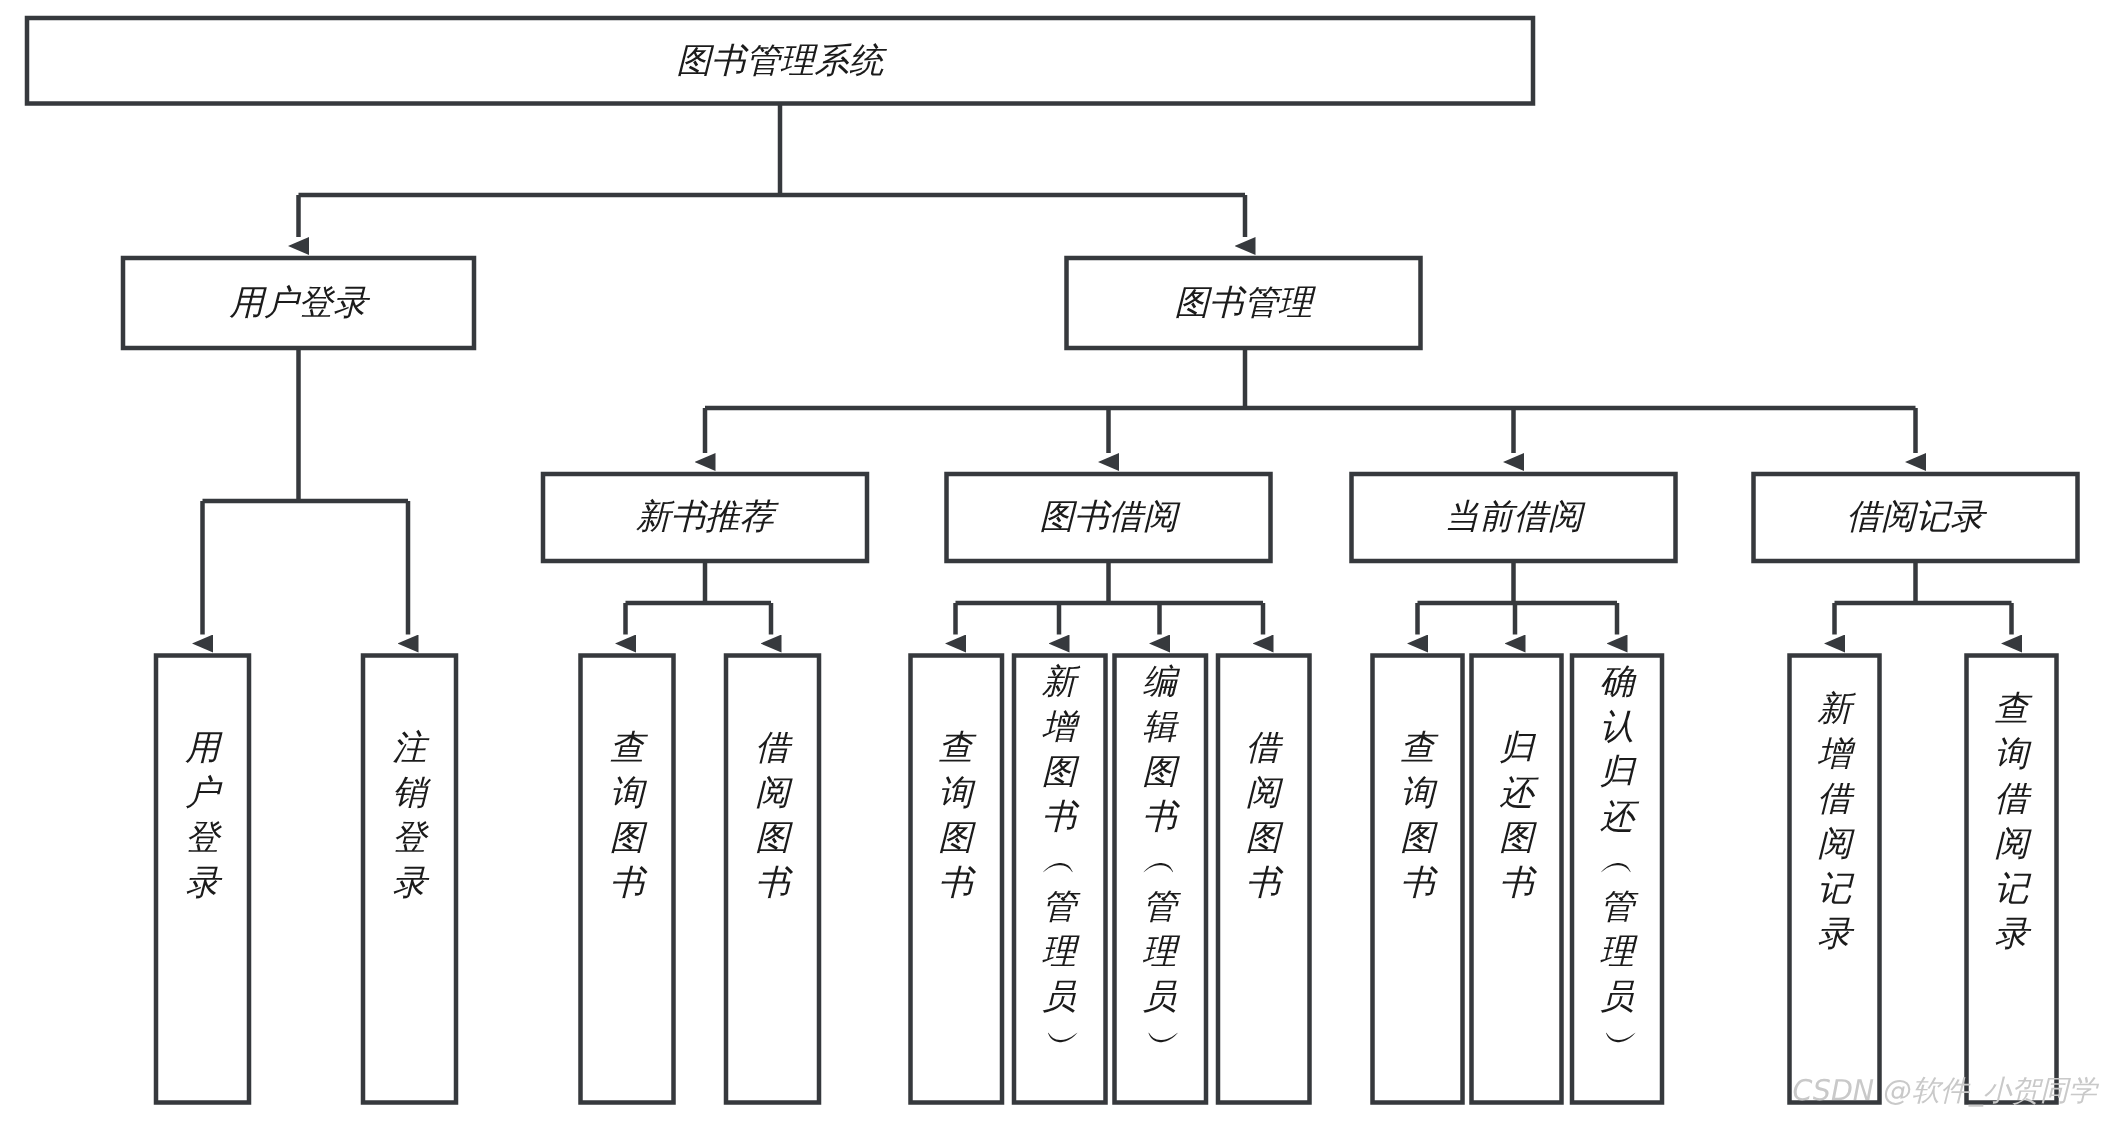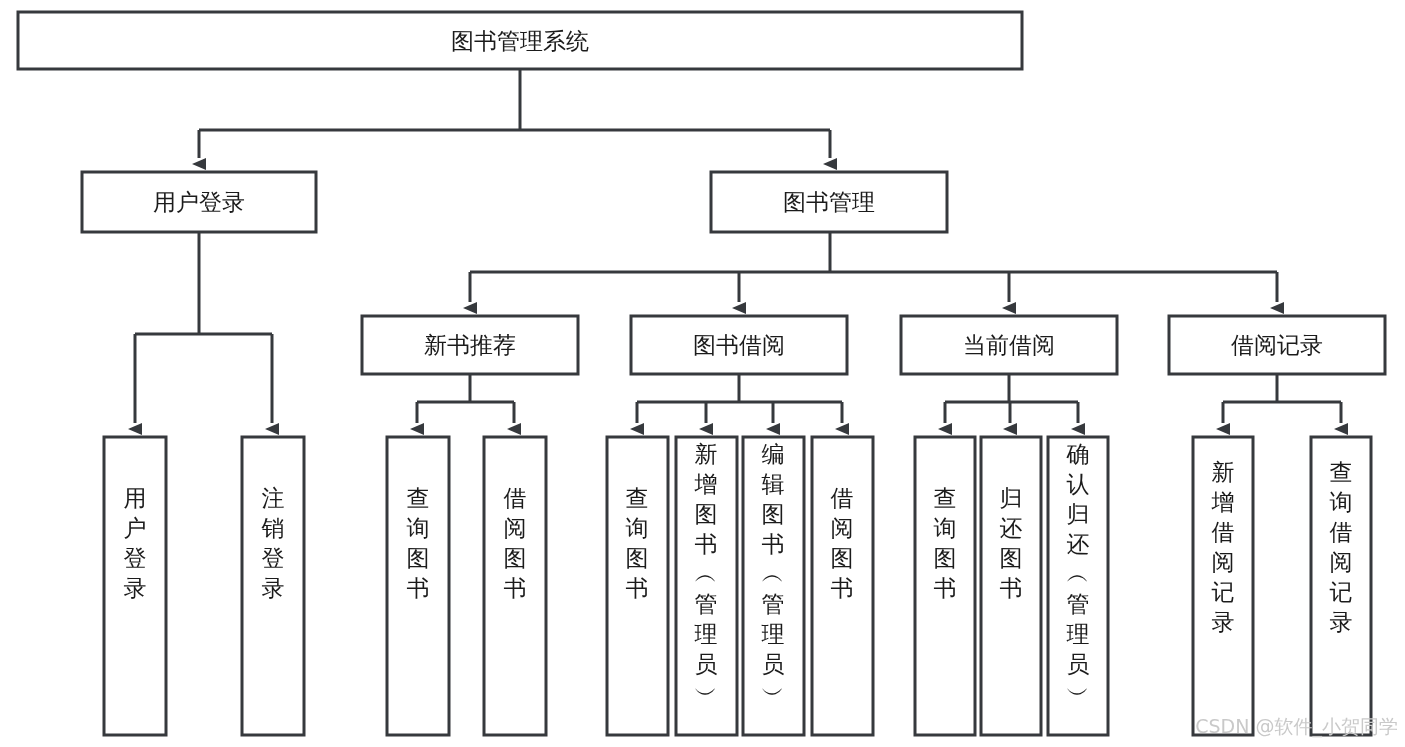--- a/index.html
+++ b/index.html
@@ -13,20 +13,21 @@
     overflow: hidden;
     font-family: "DejaVu Sans", "Liberation Sans", sans-serif;
     position: relative;
   }
   #chart-root {
     position: absolute;
     left: 0;
     top: 0;
     width: 1405px;
     height: 747px;
+    font-style: italic;
   }
   .node-box {
     fill: #ffffff;
     stroke: #36393d;
     stroke-width: 3;
   }
   .node-label {
     fill: #1b1b1b;
     font-family: "DejaVu Sans", "Liberation Sans", sans-serif;
     font-size: 23px;

